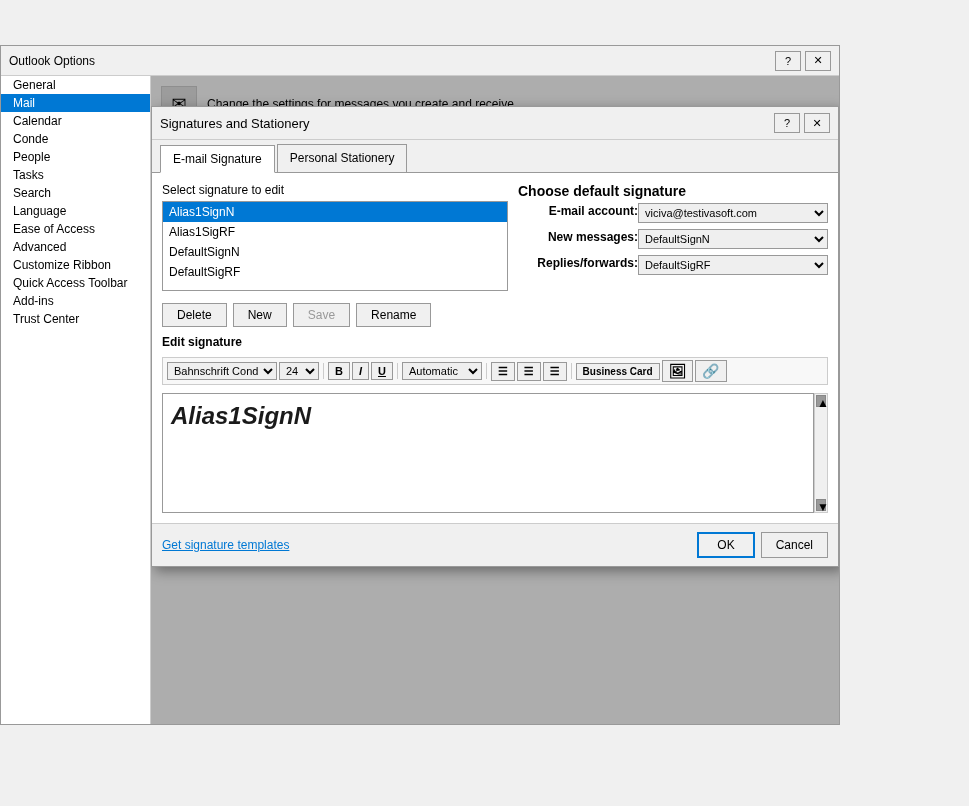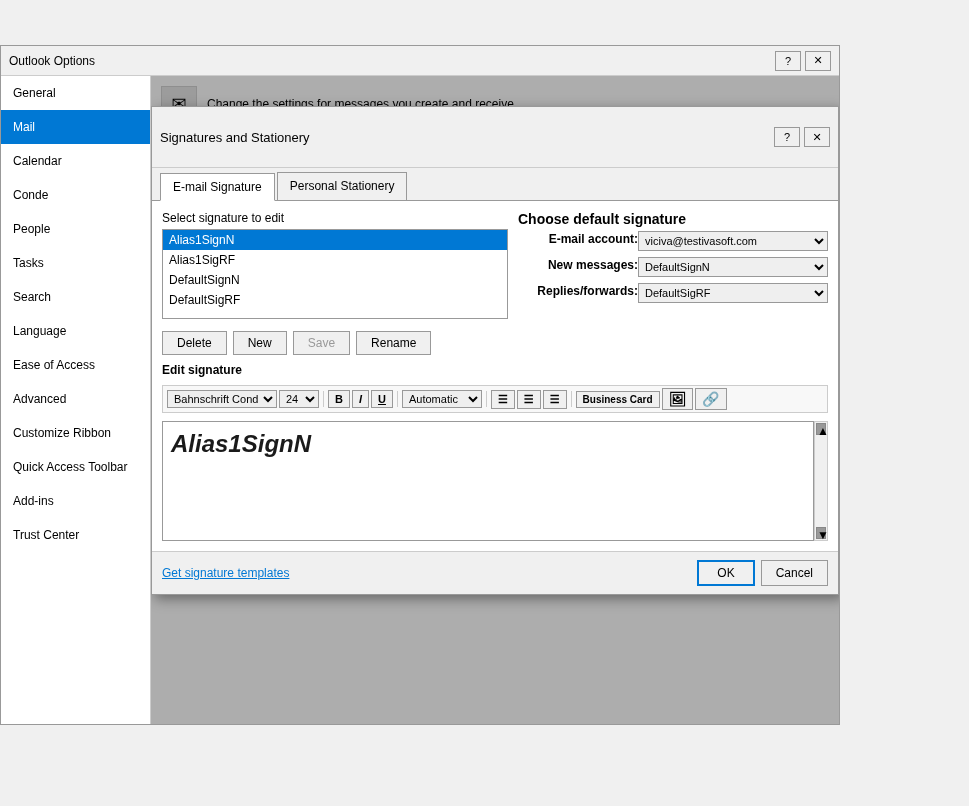--- a/index.html
+++ b/index.html
@@ -43,21 +43,21 @@
     }
 
     
     .sidebar {
       width: 150px;
       background: #fff;
       border-right: 1px solid #ccc;
       overflow-y: auto;
     }
     .sidebar-item {
-      padding: 10px 12px;
+      padding: 2px 12px;
       cursor: pointer;
       font-size: 12px;
     }
     .sidebar-item.active { background: #0078d4; color: #fff; }
 
     
     .content-area {
       flex: 1;
       background: #f8f8f8;
       overflow-y: auto;
@@ -153,21 +153,21 @@
       width: 690px;
       background: #f0f0f0;
       border: 1px solid #999;
       box-shadow: 4px 4px 12px rgba(0,0,0,0.4);
       display: flex;
       flex-direction: column;
     }
 
     .modal-title-bar {
       background: #f0f0f0;
-      padding: 20px 8px;
+      padding: 6px 8px;
       display: flex;
       align-items: center;
       justify-content: space-between;
       border-bottom: 1px solid #ccc;
     }
     .modal-title { font-size: 13px; }
     .modal-controls { display: flex; gap: 4px; }
     .modal-controls button {
       width: 26px; height: 20px;
       border: 1px solid #999;

